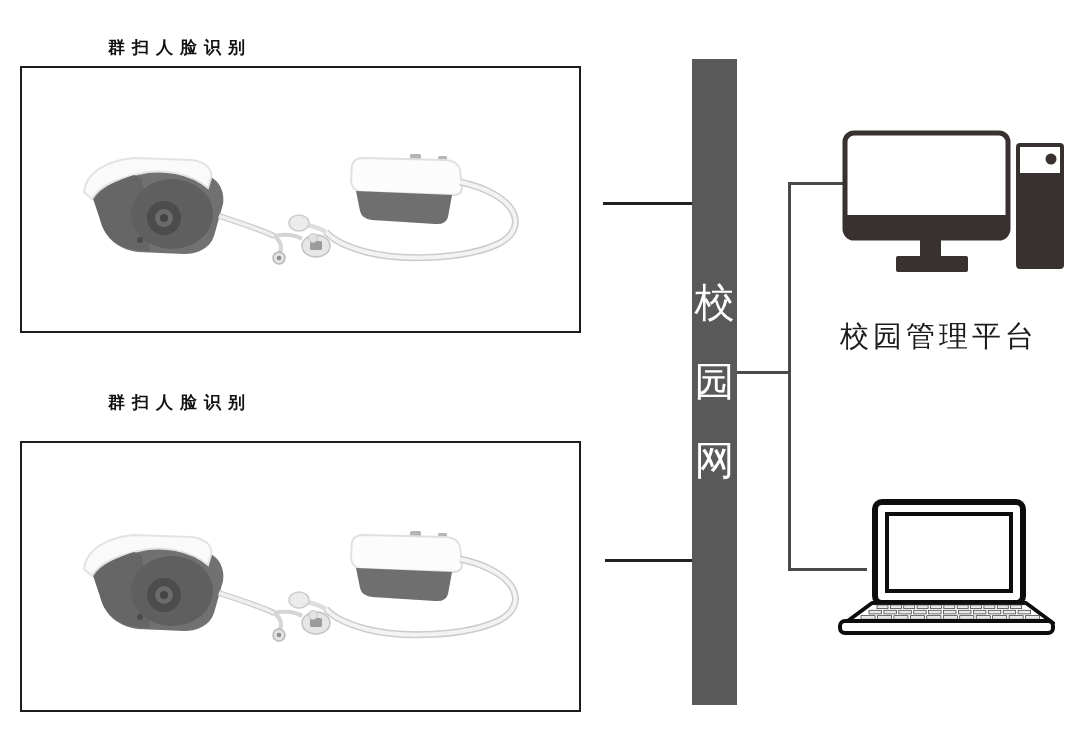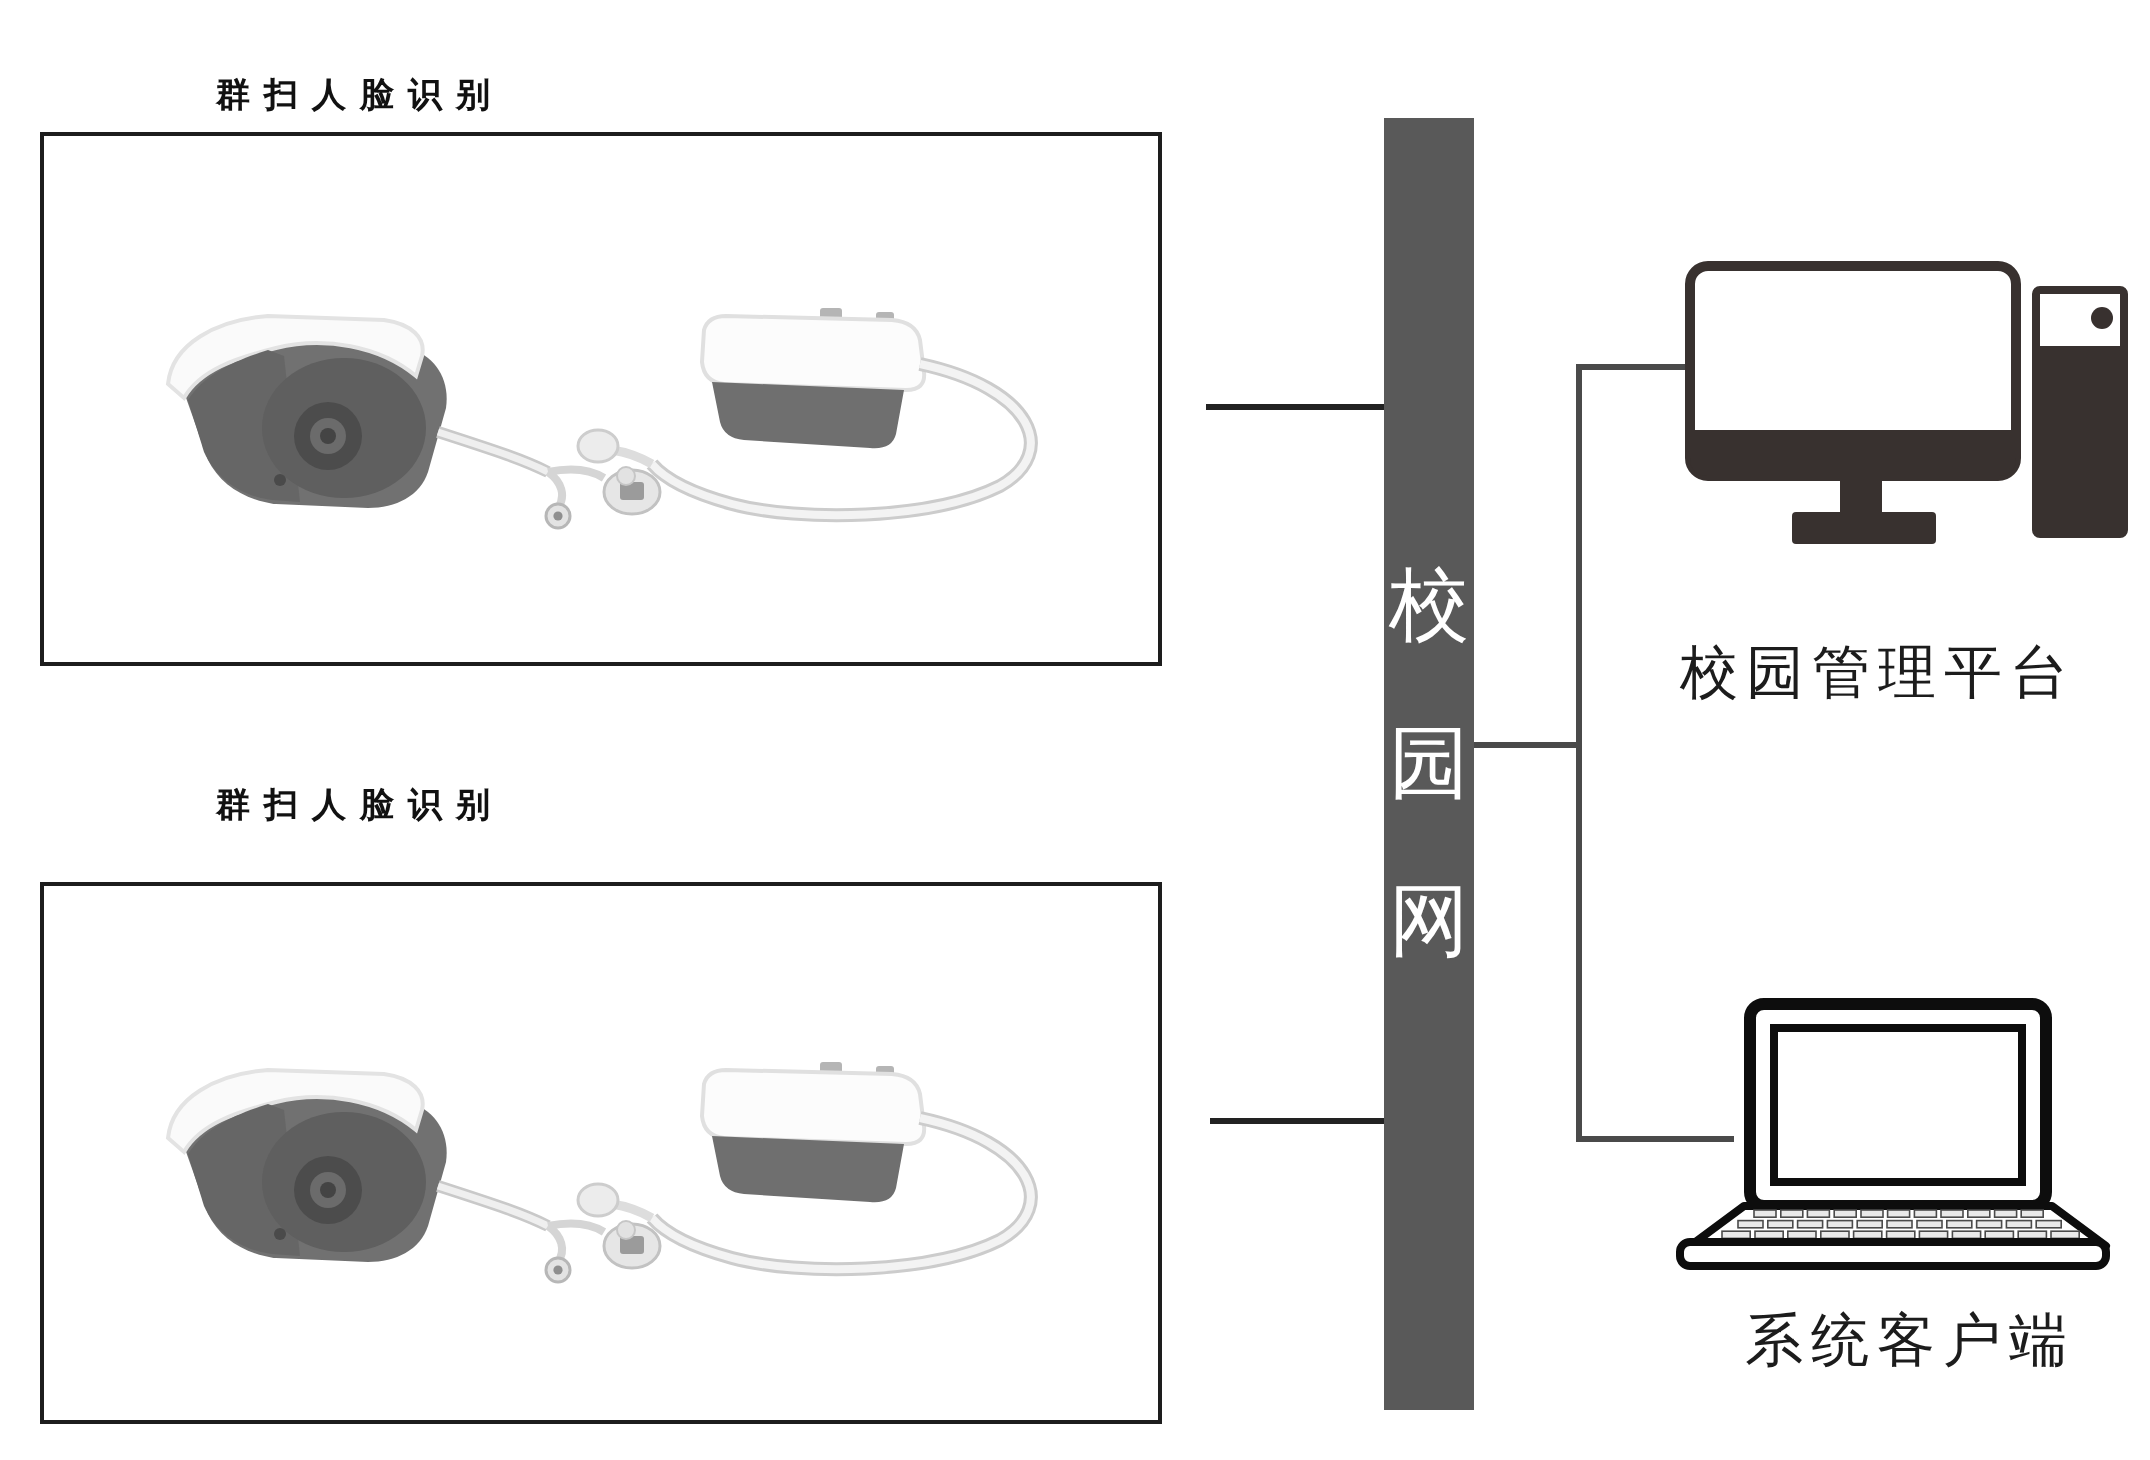--- a/index.html
+++ b/index.html
@@ -148,15 +148,14 @@
           <rect x="108.3" y="121.6" width="14.1" height="3.6" fill="#e9e9e9" stroke="#4a4a4a" stroke-width="0.8"></rect>
           <rect x="124.7" y="121.6" width="14.1" height="3.6" fill="#e9e9e9" stroke="#4a4a4a" stroke-width="0.8"></rect>
           <rect x="141.2" y="121.6" width="14.1" height="3.6" fill="#e9e9e9" stroke="#4a4a4a" stroke-width="0.8"></rect>
           <rect x="157.6" y="121.6" width="14.1" height="3.6" fill="#e9e9e9" stroke="#4a4a4a" stroke-width="0.8"></rect>
           <rect x="174.1" y="121.6" width="14.1" height="3.6" fill="#e9e9e9" stroke="#4a4a4a" stroke-width="0.8"></rect>
           <rect x="190.5" y="121.6" width="14.1" height="3.6" fill="#e9e9e9" stroke="#4a4a4a" stroke-width="0.8"></rect>
         </g>
       <rect x="5" y="127" width="213" height="12" rx="5" fill="#ffffff" stroke="#0d0d0d" stroke-width="4"></rect>
     </g>
   </svg>
-  <div class="serif-label" style="left:845px;top:651px;width:220px;">系统客户端</div>
 
 </div>
 
 </body></html>

